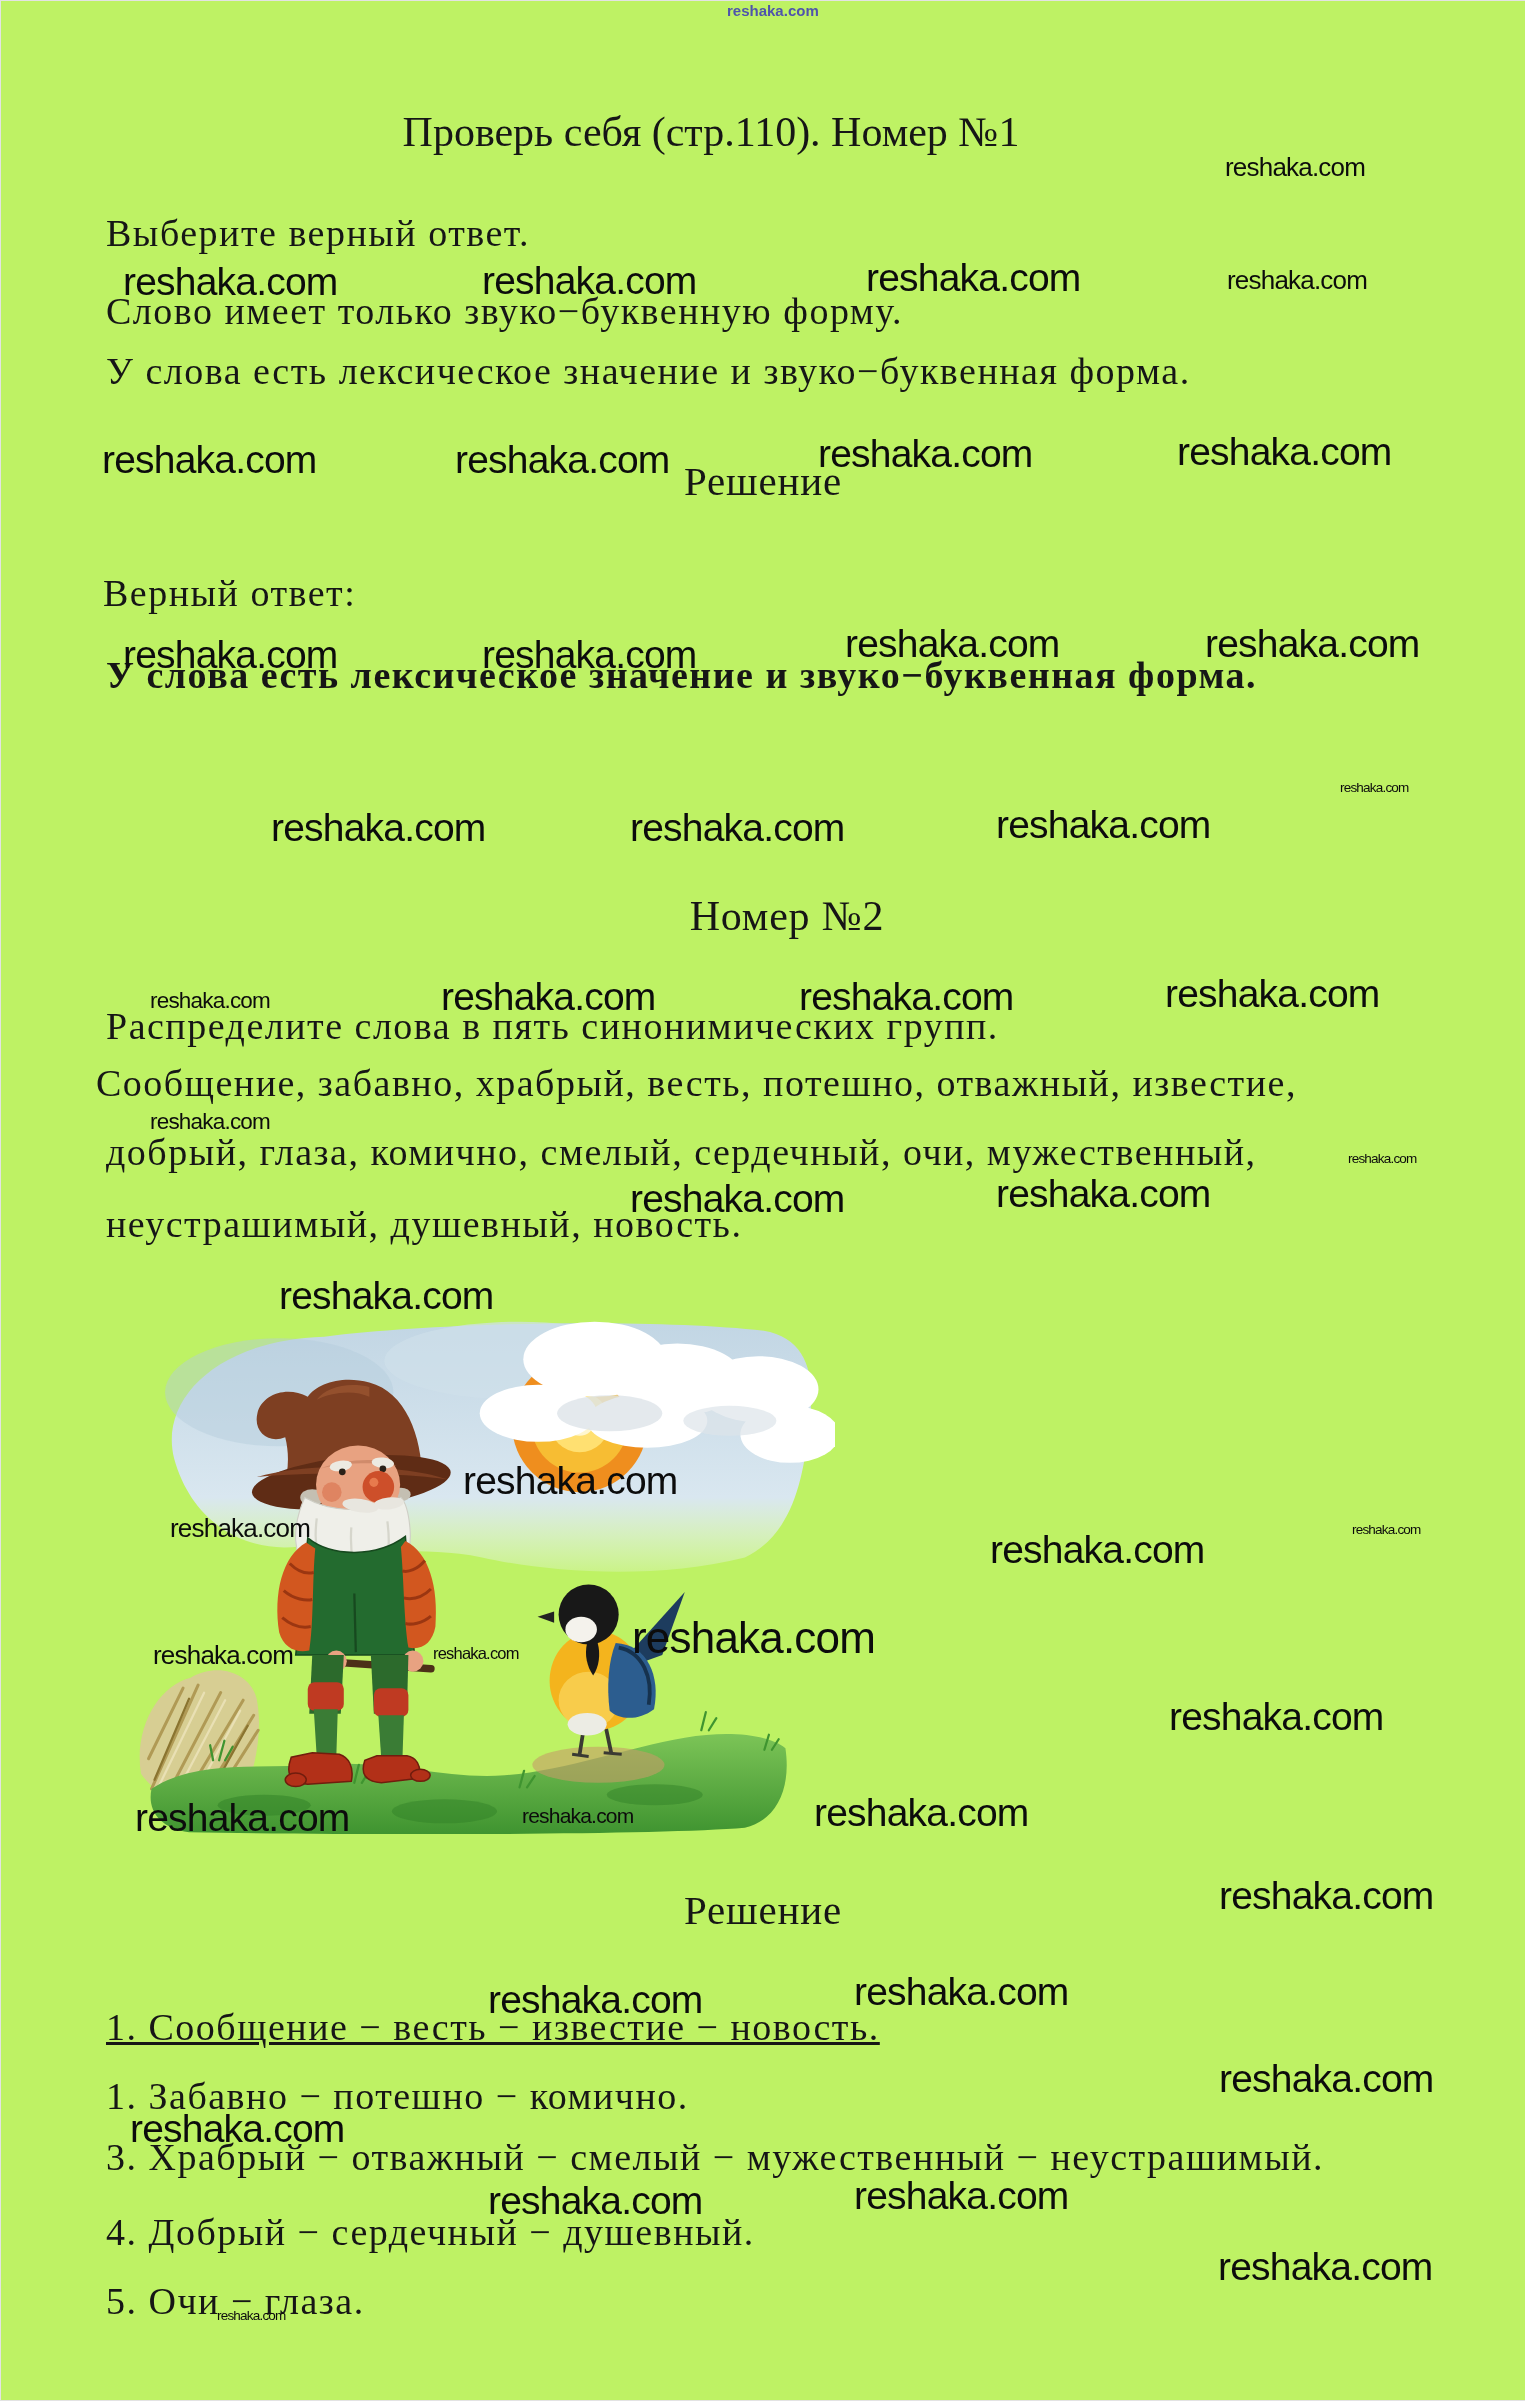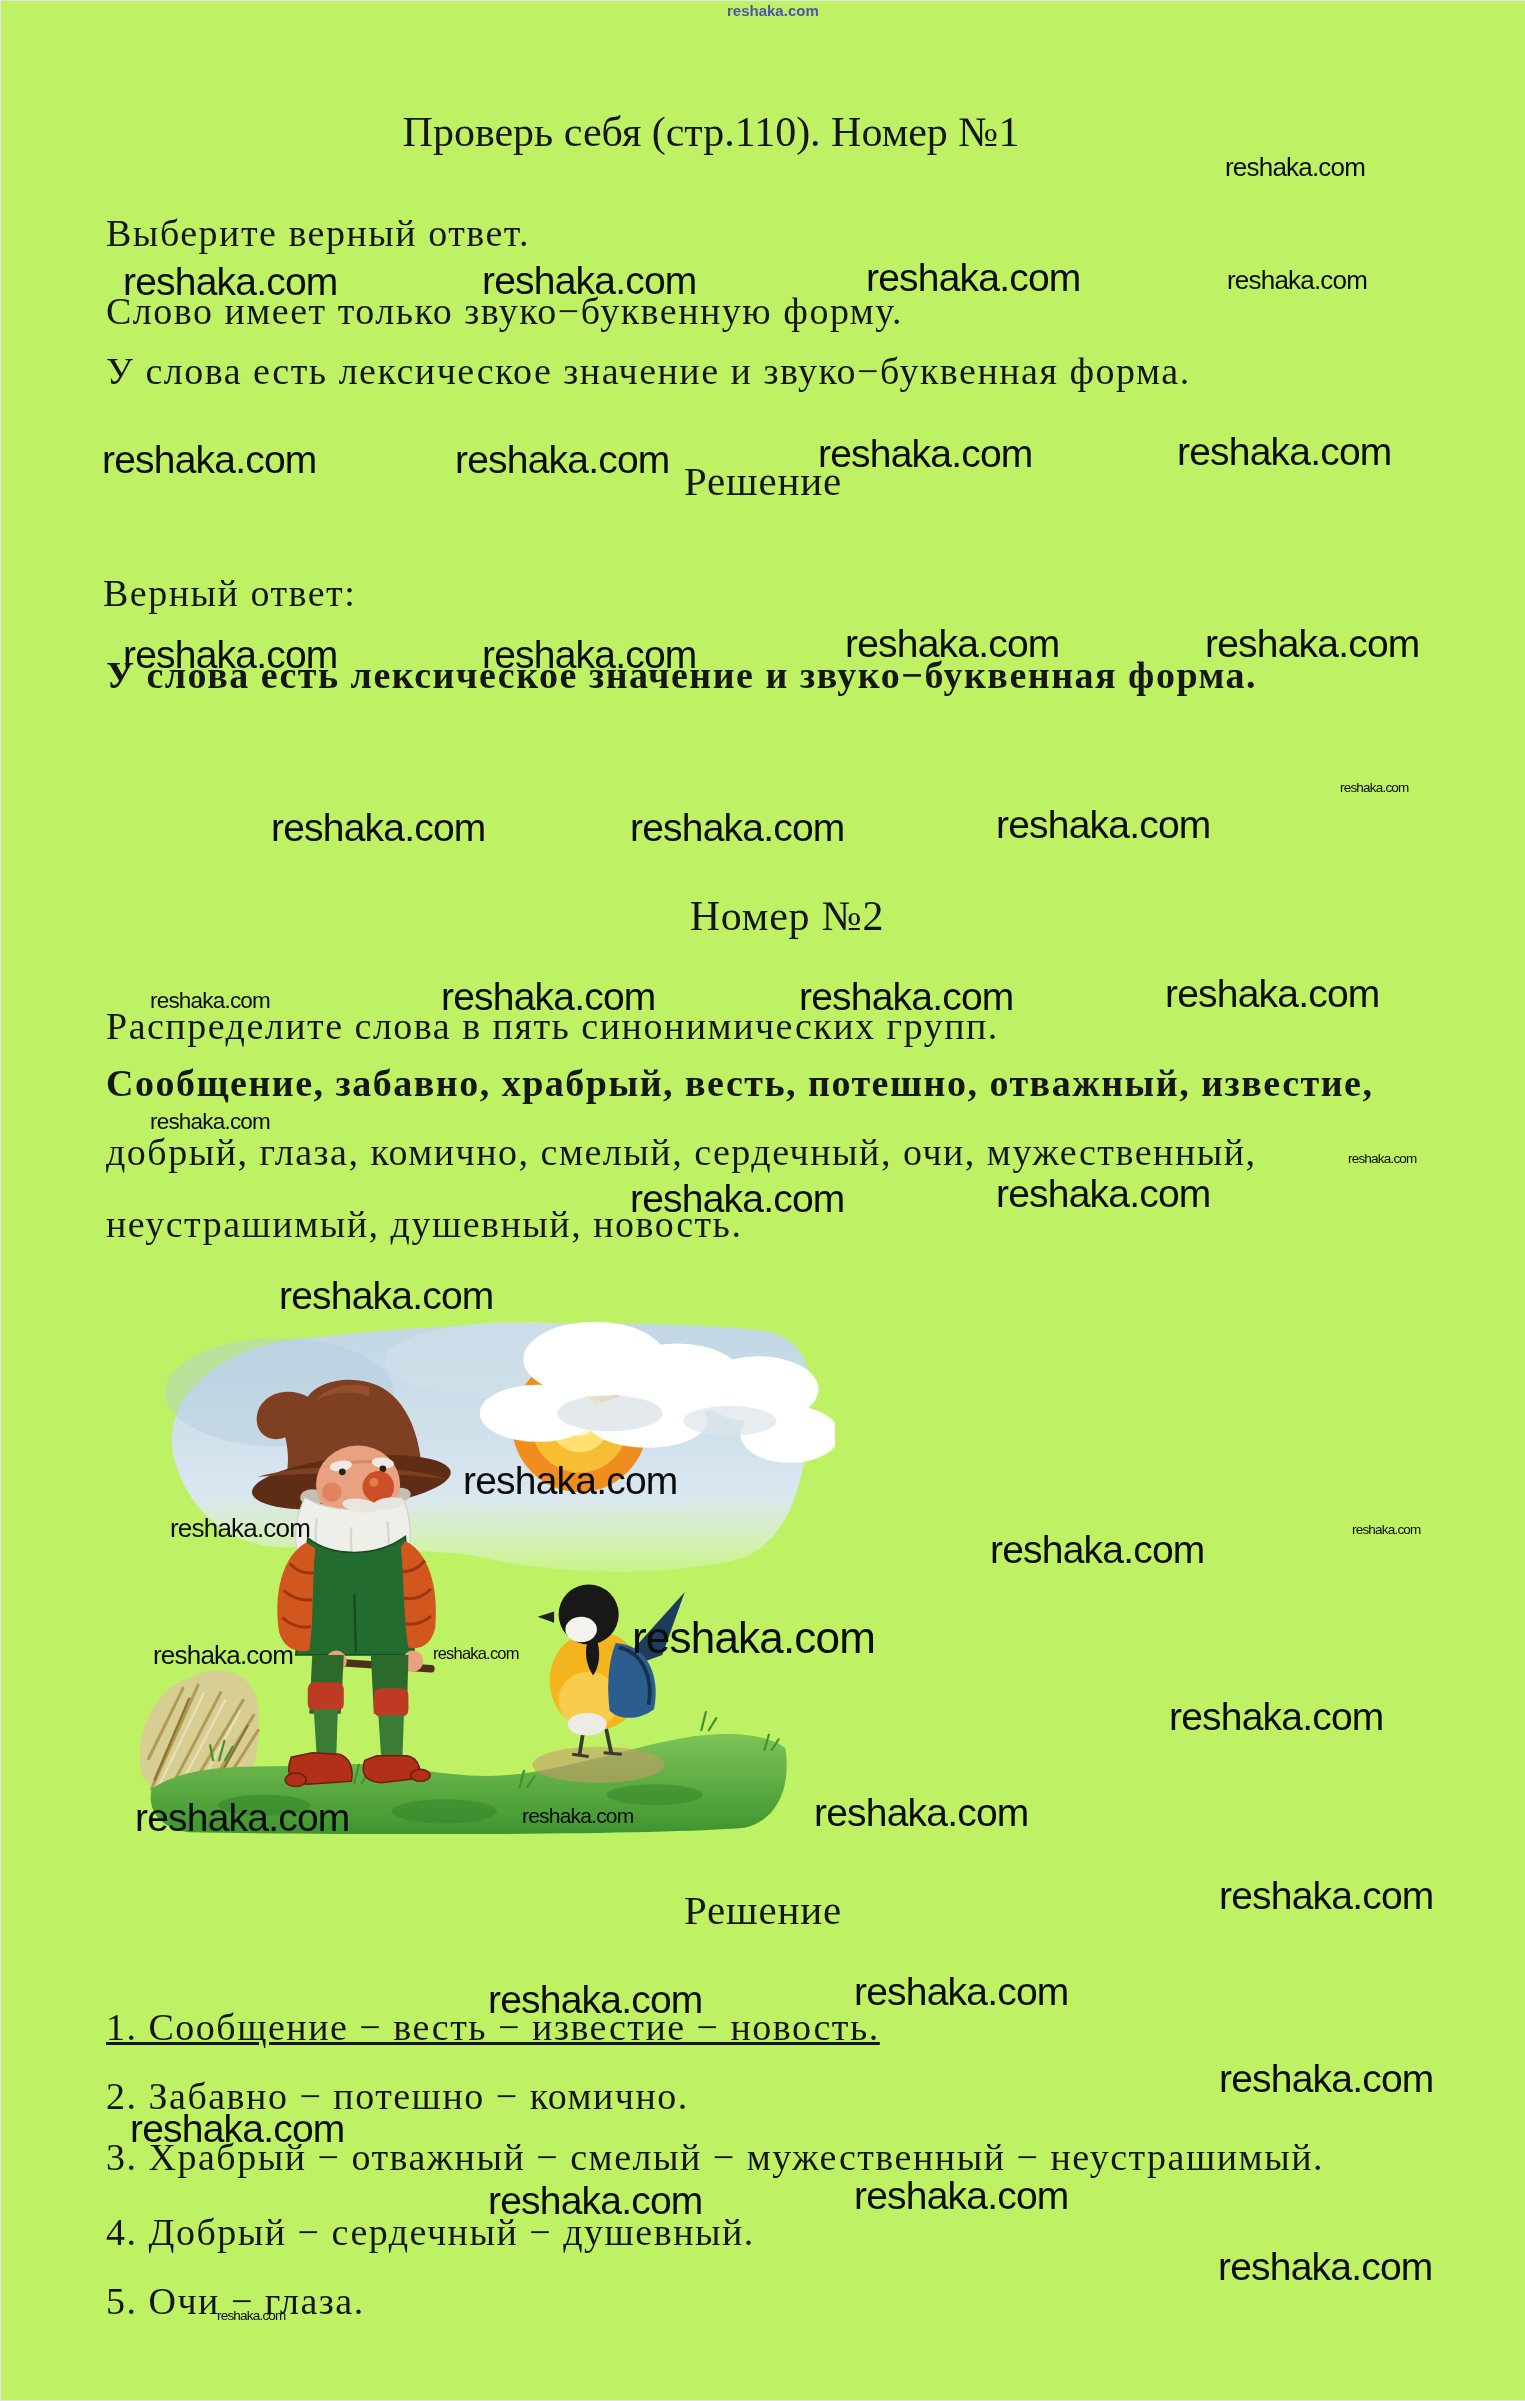--- a/index.html
+++ b/index.html
@@ -47,28 +47,28 @@
   <div class="txt" style="left:105px; top:350px;">У слова есть лексическое значение и звуко−буквенная форма.</div>
 
   <div class="txt h2 center" style="top:458px;">Решение</div>
 
   <div class="txt" style="left:102px; top:572px;">Верный ответ:</div>
   <div class="txt bold" style="left:105px; top:654px;">У слова есть лексическое значение и звуко−буквенная форма.</div>
 
   <div class="txt h1 center" style="top:892px;padding-left:24px;">Номер №2</div>
 
   <div class="txt" style="left:105px; top:1005px;">Распределите слова в пять синонимических групп.</div>
-  <div class="txt" style="left:105px; top:1062px;font-weight:bold;">Сообщение, забавно, храбрый, весть, потешно, отважный, известие,</div>
+  <div class="txt" style="left:95px; top:1062px;">Сообщение, забавно, храбрый, весть, потешно, отважный, известие,</div>
   <div class="txt" style="left:105px; top:1131px;">добрый, глаза, комично, смелый, сердечный, очи, мужественный,</div>
   <div class="txt" style="left:105px; top:1203px;">неустрашимый, душевный, новость.</div>
 
   <div class="txt h2 center" style="top:1887px;">Решение</div>
 
   <div class="txt" style="left:105px; top:2006px;text-decoration:underline;">1. Сообщение − весть − известие − новость.</div>
-  <div class="txt" style="left:105px; top:2075px;">2. Забавно − потешно − комично.</div>
+  <div class="txt" style="left:105px; top:2075px;">1. Забавно − потешно − комично.</div>
   <div class="txt" style="left:105px; top:2136px;">3. Храбрый − отважный − смелый − мужественный − неустрашимый.</div>
   <div class="txt" style="left:105px; top:2211px;">4. Добрый − сердечный − душевный.</div>
   <div class="txt" style="left:105px; top:2280px;">5. Очи − глаза.</div>
 
   <div class="illus">
     <svg width="706" height="526" viewBox="0 0 940 700" xmlns="http://www.w3.org/2000/svg">
       <defs>
         <linearGradient id="skyg" x1="0" y1="0" x2="0" y2="1">
           <stop offset="0" stop-color="#c2d6e4"></stop>
           <stop offset="0.7" stop-color="#d9e7f0"></stop>

